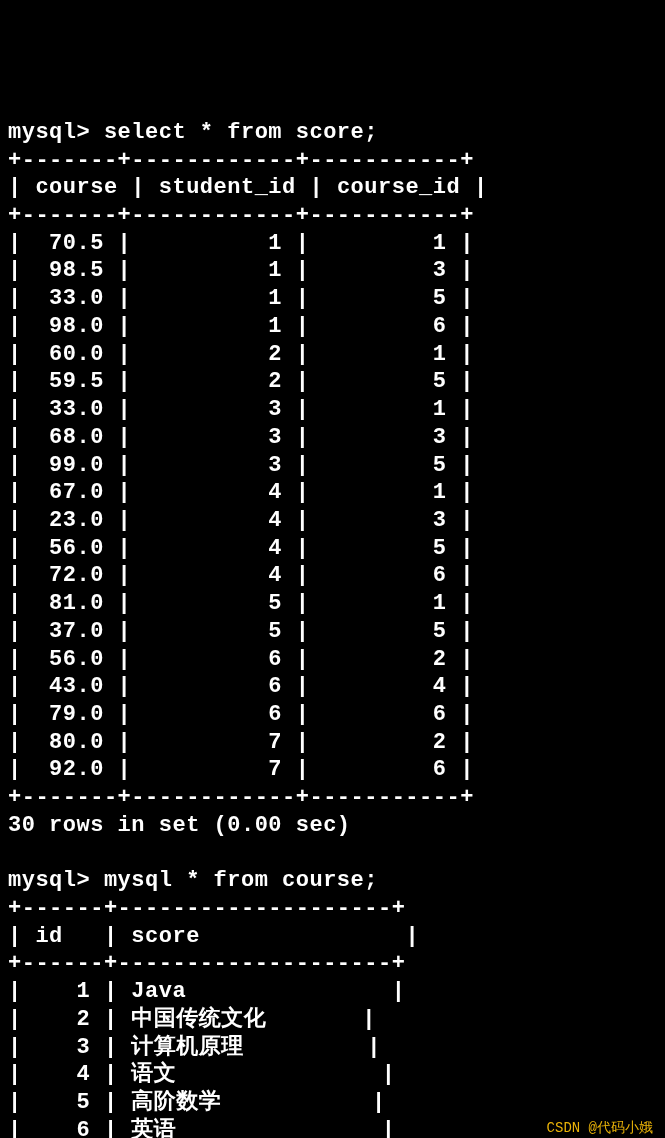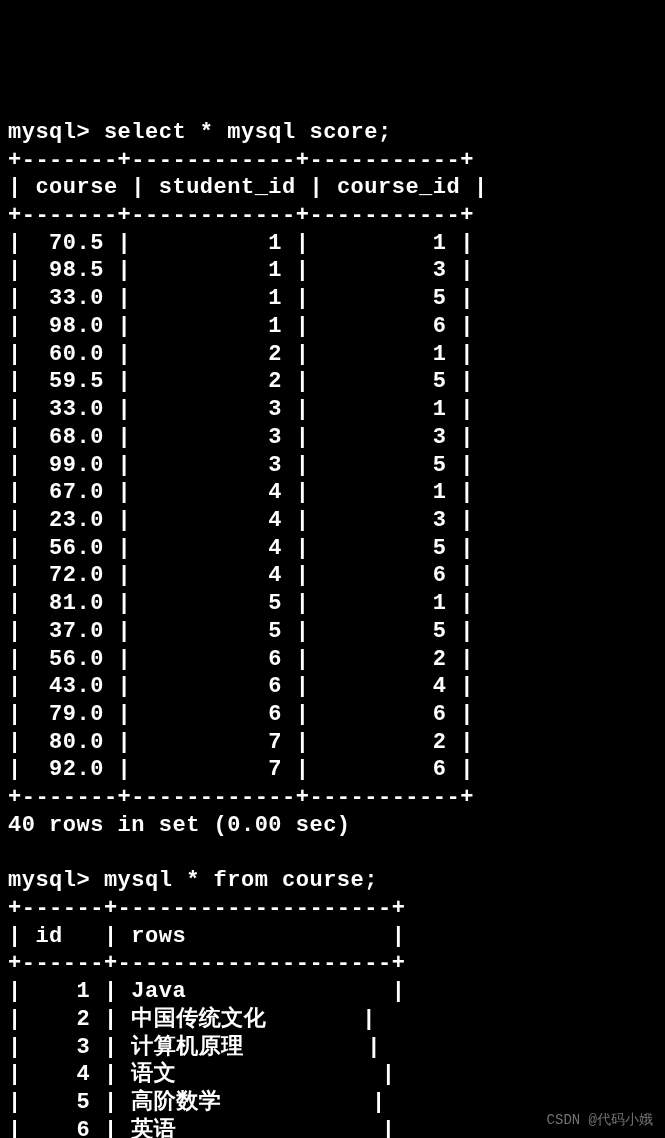--- a/index.html
+++ b/index.html
@@ -19,34 +19,34 @@
       width: 665px;
       height: 1138px;
       position: relative;
       overflow: hidden;
     }
     .terminal {
       letter-spacing: 0.5px;
     }
     .watermark {
       position: absolute;
-      bottom: 8px;
+      bottom: 0;
       right: 12px;
-      color: #737373;
+      color: #eab308;
       font-size: 14px;
       font-weight: normal;
       letter-spacing: 0;
     }
   </style>
 </head>
 <body>
 
 
 
-<div class="terminal"><span><span>mysql&gt;</span> <span>select * mysql score;</span></span>
+<div class="terminal"><span><span>mysql&gt;</span> <span>select * from score;</span></span>
 <span>+-------+------------+-----------+</span>
 <span>| <span>course</span> | <span>student_id</span> | <span>course_id</span> |</span>
 <span>+-------+------------+-----------+</span>
 <span id="rows1">|  70.5 |          1 |         1 |
 |  98.5 |          1 |         3 |
 |  33.0 |          1 |         5 |
 |  98.0 |          1 |         6 |
 |  60.0 |          2 |         1 |
 |  59.5 |          2 |         5 |
 |  33.0 |          3 |         1 |
@@ -57,25 +57,25 @@
 |  56.0 |          4 |         5 |
 |  72.0 |          4 |         6 |
 |  81.0 |          5 |         1 |
 |  37.0 |          5 |         5 |
 |  56.0 |          6 |         2 |
 |  43.0 |          6 |         4 |
 |  79.0 |          6 |         6 |
 |  80.0 |          7 |         2 |
 |  92.0 |          7 |         6 |
 </span><span>+-------+------------+-----------+</span>
-<span>40 rows in set (0.00 sec)</span>
+<span>30 rows in set (0.00 sec)</span>
 
 <span><span>mysql&gt;</span> <span>mysql * from course;</span></span>
 <span>+------+--------------------+</span>
-<span>| <span>id</span>   | <span>rows</span>               |</span>
+<span>| <span>id</span>   | <span>score</span>               |</span>
 <span>+------+--------------------+</span>
 <span id="rows2">|    1 | Java               |
 |    2 | 中国传统文化       |
 |    3 | 计算机原理         |
 |    4 | 语文               |
 |    5 | 高阶数学           |
 |    6 | 英语               |
 </span>
 </div>
 

